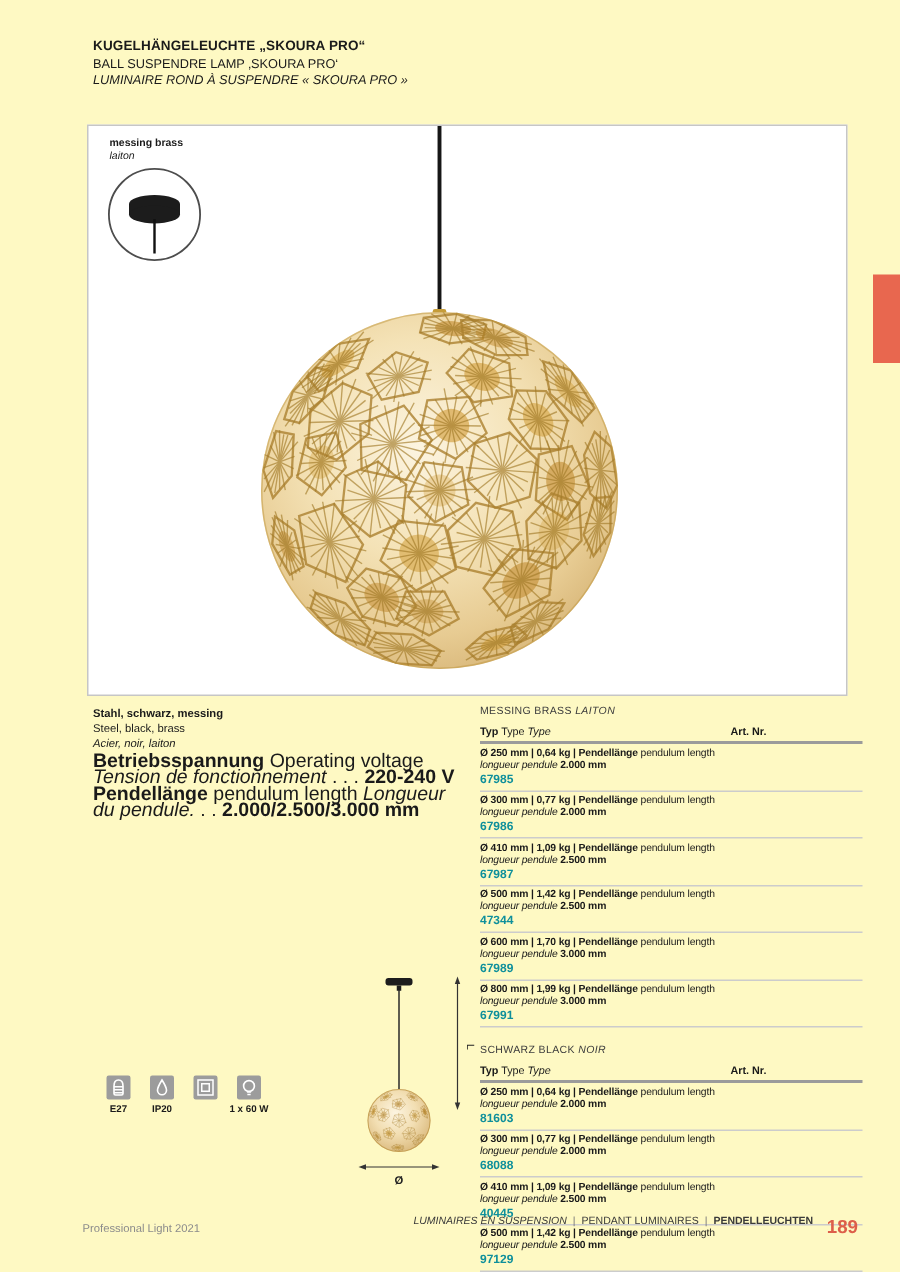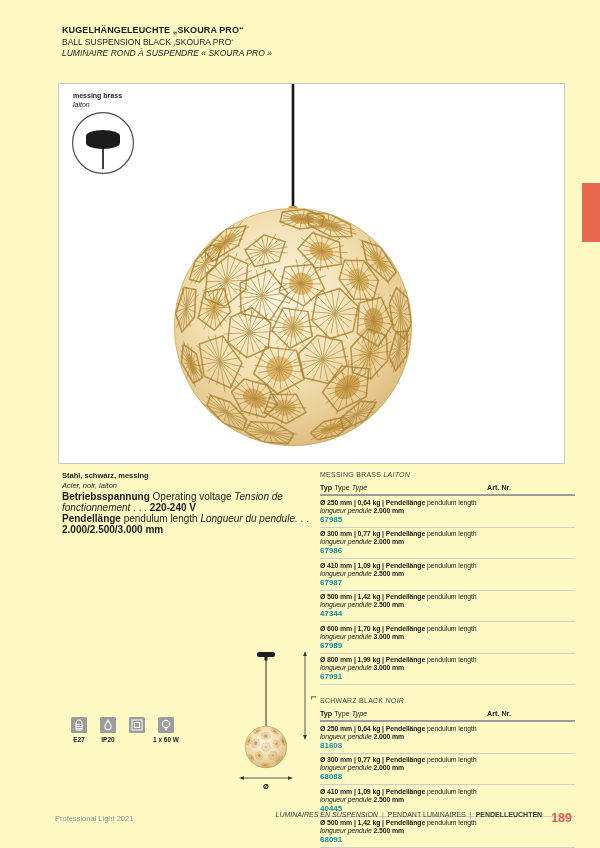--- a/index.html
+++ b/index.html
@@ -19,21 +19,21 @@
   .inset { position:absolute; left:14px; top:7px; line-height:9px; }
   .inset-l1 { font-size:7px; font-weight:bold; }
   .inset-l2 { font-size:7px; font-style:italic; }
   .inset-svg { position:absolute; left:12px; top:27px; }
   .lamp-svg { position:absolute; left:0; top:0; }
 
   
   .left-specs { position:absolute; left:62px; top:471px; width:252px; }
   .mat { font-size:7.5px; line-height:10px; }
   .mat-de { font-weight:bold; } .mat-fr { font-style:italic; }
-  .spec-line { font-size:10px; line-height:11px; }
+  .spec-line { font-size:13px; line-height:11px; }
   .spec-line:first-of-type { margin-top:8px; }
   .sp-de { font-weight:bold; } .sp-fr { font-style:italic; } .sp-val { font-weight:bold; }
 
   
   .icons-row { position:absolute; left:71px; top:717px; display:flex; gap:13px; }
   .icon-cell { position:relative; width:16px; height:30px; }
   .icon-box { width:16px; height:16px; background:#9c9c9c; border-radius:1.5px; display:block; }
   .icon-label { position:absolute; top:19px; left:50%; transform:translateX(-50%);
                 font-size:6.5px; font-weight:bold; white-space:nowrap; }
 
@@ -63,21 +63,21 @@
   
   .edge-tab { position:absolute; left:582px; top:183px; width:18px; height:59px; background:#e8674f; }
 </style>
 </head>
 <body>
 
 <div class="page">
 
   <div class="title-block">
     <div class="title-de">KUGELHÄNGELEUCHTE „SKOURA PRO“</div>
-    <div class="title-en">BALL SUSPENSION BLACK ‚SKOURA PRO‘</div>
+    <div class="title-en">BALL SUSPENDRE LAMP ‚SKOURA PRO‘</div>
     <div class="title-fr">LUMINAIRE ROND À SUSPENDRE « SKOURA PRO »</div>
   </div>
 
   <div class="photo-box">
     <svg class="lamp-svg" width="507" height="379" viewBox="0 0 507 379">
       <defs>
         <radialGradient id="gradMain" cx="0.44" cy="0.38" r="0.68">
           <stop offset="0" stop-color="#fcf4e0"></stop>
           <stop offset="0.45" stop-color="#f4e2b6"></stop>
           <stop offset="0.78" stop-color="#e7cb92"></stop>
@@ -772,20 +772,21 @@
         <ellipse cx="32" cy="25" rx="17" ry="6"></ellipse>
         <rect x="15" y="25" width="34" height="7"></rect>
         <ellipse cx="32" cy="32" rx="17" ry="6"></ellipse>
       </g>
       <rect x="31.2" y="35" width="1.6" height="23" fill="#111"></rect>
     </svg>
   </div>
 
   <div class="left-specs">
     <div class="mat mat-de">Stahl, schwarz, messing</div>
+    <div class="mat mat-en">Steel, black, brass</div>
     <div class="mat mat-fr">Acier, noir, laiton</div>
     <div class="spec-line">
       <span class="sp-de">Betriebsspannung</span>
       <span class="sp-en">Operating voltage</span>
       <span class="sp-fr">Tension de fonctionnement</span>
       <span class="sp-dots">.  .  .</span>
       <span class="sp-val">220-240 V</span>
     </div>
     <div class="spec-line">
       <span class="sp-de">Pendellänge</span>
@@ -933,21 +934,21 @@
               <div class="l2"><i>longueur pendule</i> <b>2.500 mm</b></div>
             </div>
             <div class="tart">40445</div>
           </div>
 
           <div class="trow">
             <div class="tdesc">
               <div class="l1"><b>Ø 500 mm | 1,42 kg | Pendellänge</b> <span>pendulum length</span></div>
               <div class="l2"><i>longueur pendule</i> <b>2.500 mm</b></div>
             </div>
-            <div class="tart">68091</div>
+            <div class="tart">97129</div>
           </div>
 
           <div class="trow">
             <div class="tdesc">
               <div class="l1"><b>Ø 600 mm | 1,70 kg | Pendellänge</b> <span>pendulum length</span></div>
               <div class="l2"><i>longueur pendule</i> <b>3.000 mm</b></div>
             </div>
             <div class="tart">68092</div>
           </div>
 

